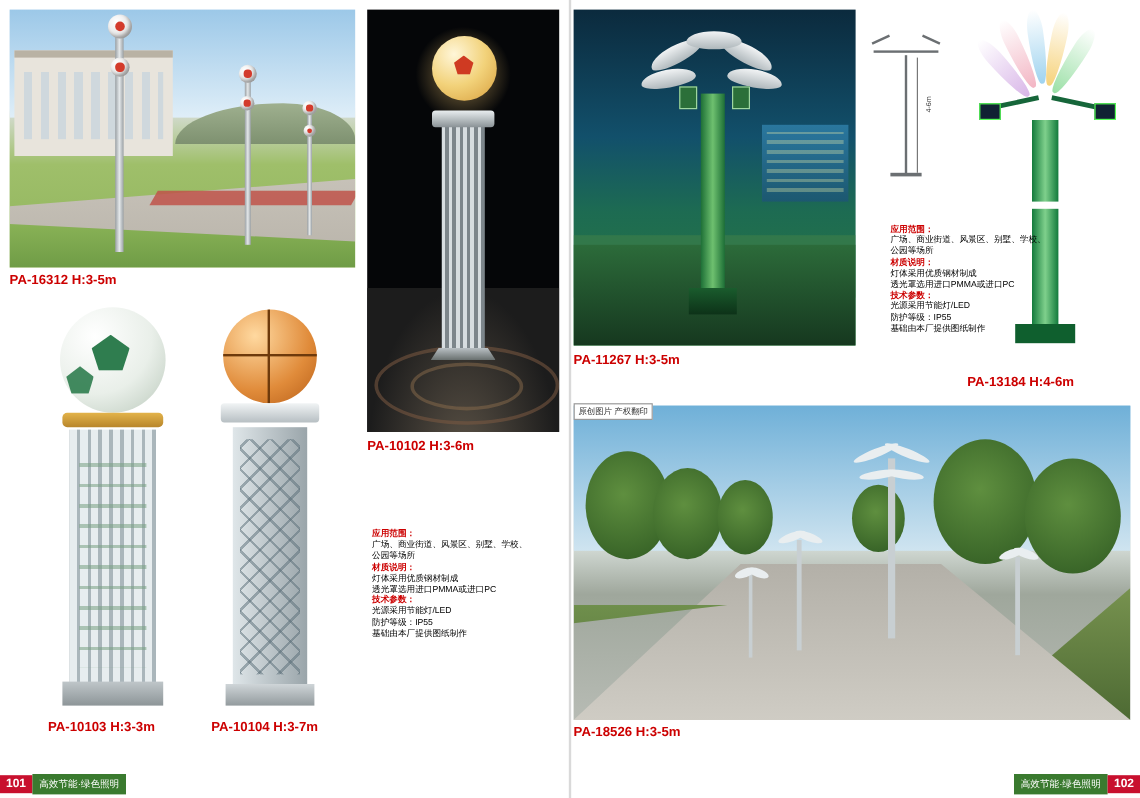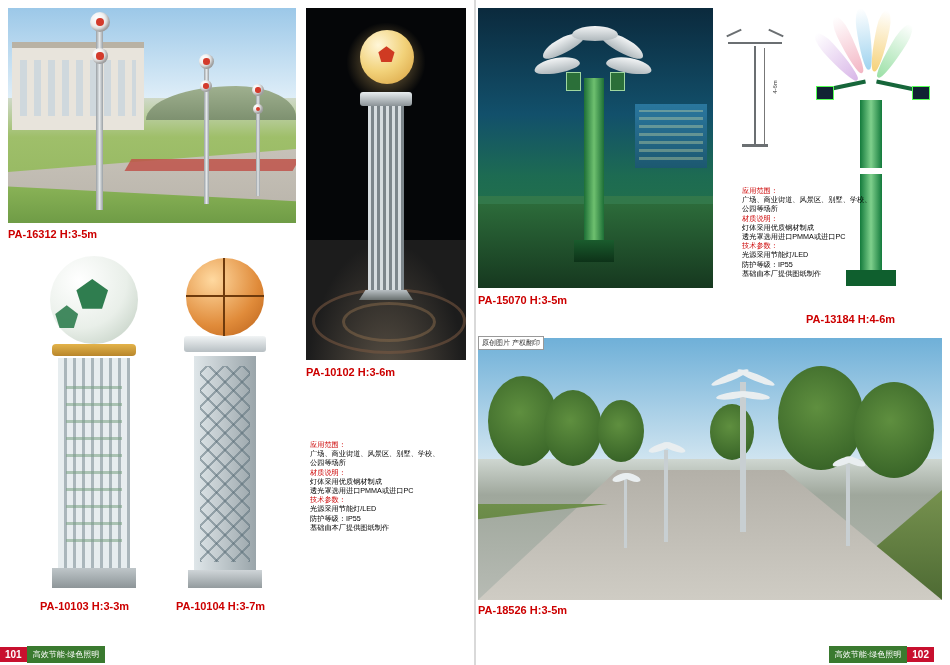--- a/index.html
+++ b/index.html
@@ -9,29 +9,29 @@
     font-family:"Liberation Sans", sans-serif;
     position:relative;
     overflow:hidden;
   }
   .page{position:absolute;inset:0;}
   
   .photo{position:absolute;overflow:hidden;background:#cfd6d8;}
   .cap{position:absolute;font-size:11px;font-weight:bold;color:#cc0000;letter-spacing:0;white-space:nowrap;}
   
   .spec{position:absolute;font-size:7.2px;line-height:9.2px;color:#000;width:130px;}
-  .spec b{color:#cc0000;font-weight:normal;display:block;}
+  .spec b{color:#cc0000;font-weight:bold;display:block;}
   .spec span{display:block;}
   
   .footer-left,.footer-right{position:absolute;bottom:0;height:18px;text-align:right;}
   .pnum{display:inline-block;background:#c8102e;color:#fff;font-size:10px;font-weight:bold;
         padding:2px 5px;vertical-align:middle;}
   .fbar{display:inline-block;background:#3a7a2f;color:#fff;font-size:8px;padding:3px 6px;vertical-align:middle;}
   .footer-left{left:0;bottom:2px;}
-  .footer-right{right:16px;bottom:2px;text-align:left;padding-left:12px;}
+  .footer-right{right:0;bottom:2px;text-align:left;padding-left:12px;}
   .spine{position:absolute;left:474px;top:0;width:2px;height:665px;background:#d9d9d9;}
   .wm{position:absolute;font-size:7px;color:#333;background:#fff;border:1px solid #999;padding:1px 3px;}
 
   
   #p1{left:8px;top:8px;width:288px;height:215px;
       background:linear-gradient(#bcd9ef 0%,#d8e9f5 38%,#cfd9c8 42%,#9fbf6a 60%,#8fb45c 100%);}
   #p1 .sky{position:absolute;left:0;top:0;width:100%;height:42%;
       background:linear-gradient(#9cc8e8,#dfeef8);}
   #p1 .bld{position:absolute;left:4px;top:34px;width:132px;height:82px;background:#e8e4dc;
       border-top:6px solid #b9b2a4;}
@@ -248,21 +248,21 @@
     <div class="pole"></div>
     <div class="base"></div>
     <div class="leaf l1"></div>
     <div class="leaf l2"></div>
     <div class="leaf l3"></div>
     <div class="leaf l4"></div>
     <div class="leaf l5"></div>
     <div class="lamp m1"></div>
     <div class="lamp m2"></div>
   </div>
-  <div class="cap" style="left:478px;top:294px;">PA-15070 H:3-5m</div>
+  <div class="cap" style="left:478px;top:294px;">PA-11267 H:3-5m</div>
 
   <div class="photo" id="p4">
     <div class="ln" style="left:38px;top:34px;width:2px;height:100px;"></div>
     <div class="ln" style="left:12px;top:30px;width:54px;height:2px;"></div>
     <div class="ln" style="left:10px;top:20px;width:16px;height:2px;transform:rotate(-25deg);"></div>
     <div class="ln" style="left:52px;top:20px;width:16px;height:2px;transform:rotate(25deg);"></div>
     <div class="ln" style="left:26px;top:132px;width:26px;height:3px;"></div>
     <div class="arrow"></div>
     <div class="dimtxt">4-6m</div>
   </div>

